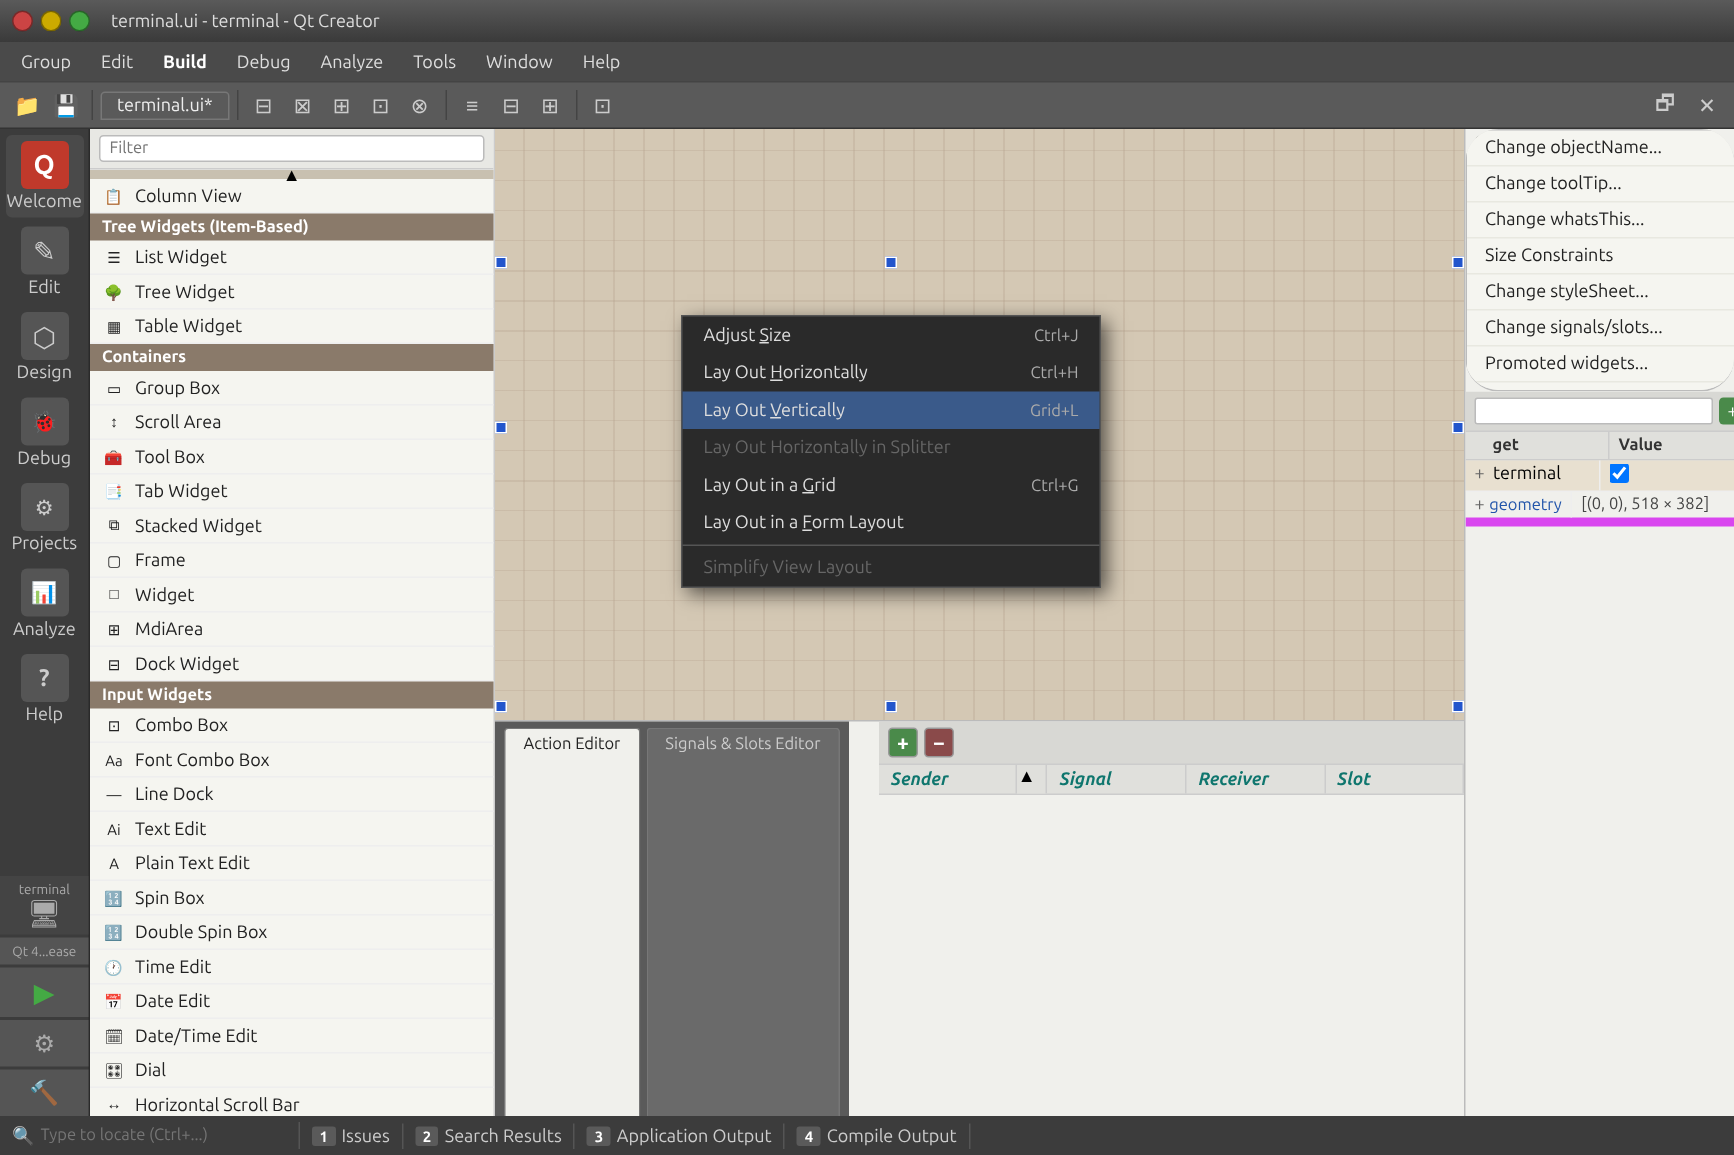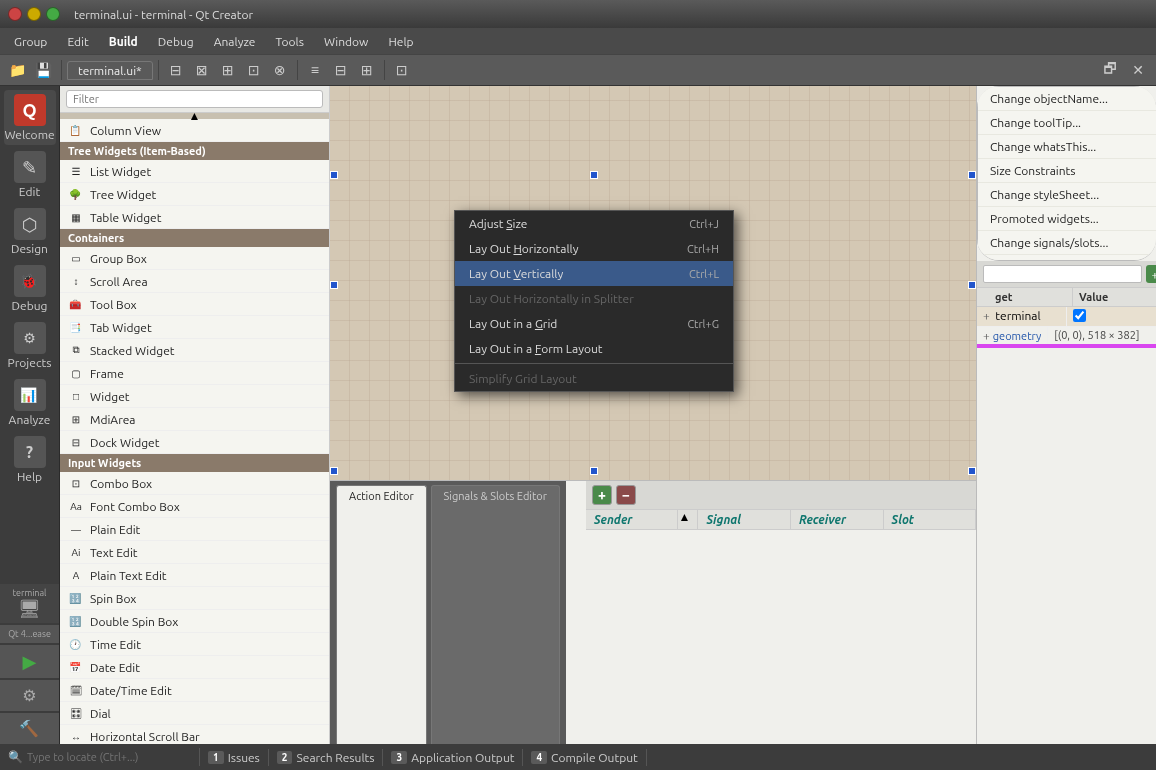--- a/index.html
+++ b/index.html
@@ -496,21 +496,21 @@
       <div class="widget-item">
         <div class="widget-icon">⊡</div>
         <span>Combo Box</span>
       </div>
       <div class="widget-item">
         <div class="widget-icon">Aa</div>
         <span>Font Combo Box</span>
       </div>
       <div class="widget-item">
         <div class="widget-icon">—</div>
-        <span>Plain Edit</span>
+        <span>Line Dock</span>
       </div>
       <div class="widget-item">
         <div class="widget-icon">Ai</div>
         <span>Text Edit</span>
       </div>
       <div class="widget-item">
         <div class="widget-icon">A</div>
         <span>Plain Text Edit</span>
       </div>
       <div class="widget-item">
@@ -625,22 +625,22 @@
         </div>
         <div class="obj-cell"></div>
       </div>
 
       <div style="position:absolute;top:0;left:0;width:180px;background:#f5f5f0;border:1px solid #bbb;box-shadow:2px 2px 6px rgba(0,0,0,0.3);z-index:50;">
         <div class="rctx-item">Change objectName...</div>
         <div class="rctx-item">Change toolTip...</div>
         <div class="rctx-item">Change whatsThis...</div>
         <div class="rctx-item">Size Constraints</div>
         <div class="rctx-item">Change styleSheet...</div>
+        <div class="rctx-item">Change signals/slots...</div>
         <div class="rctx-item">Promoted widgets...</div>
-        <div class="rctx-item">Change signals/slots...</div>
         <div class="rctx-item">Go to slot...</div>
 
       </div>
     </div>
 
     <div style="flex:1;display:flex;flex-direction:column;overflow:hidden;">
       <div style="padding:4px 6px;background:#d8d8d4;border-bottom:1px solid #ccc;display:flex;align-items:center;gap:4px;">
         <input type="text" style="flex: 1 1 0%; padding: 2px 4px; border: 1px solid rgb(187, 187, 187); border-radius: 2px; font-size: 11px;">
         <div style="display:flex;gap:2px;">
           <div style="background:#4a8a4a;color:white;width:18px;height:18px;border-radius:3px;cursor:pointer;display:flex;align-items:center;justify-content:center;font-size:12px;">+</div>
@@ -653,21 +653,21 @@
       </div>
       <div style="display:flex;background:#e8e0d0;border-bottom:1px solid #eee;">
         <div style="padding:2px 6px;font-size:11px;flex:1;border-right:1px solid #eee;">
           <span style="color:#666;margin-right:3px;">+</span>
           <span>terminal</span>
         </div>
         <div style="padding:2px 6px;font-size:11px;flex:1;color:#cc2222;">
           <input type="checkbox" checked="" style="margin-right: 2px;">
         </div>
       </div>
-      <div style="display:flex;background:#f0f0ec;border-bottom:4px solid #d946ef;">
+      <div style="display:flex;background:#f0f0ec;border-bottom:6px solid #d946ef;">
         <div style="padding:2px 6px;font-size:11px;flex:0 0 50px;border-right:1px solid #eee;color:#2255aa;">
           <span style="color:#666;margin-right:3px;">+</span>geometry
         </div>
         <div style="padding:2px 6px;font-size:11px;flex:1;color:#444;">[(0, 0), 518 × 382]</div>
       </div>
     </div>
   </div>
 
 </div>
 
@@ -675,37 +675,37 @@
   <div class="ctx-item">
     <span>Adjust <span class="underline">S</span>ize</span>
     <span class="ctx-shortcut">Ctrl+J</span>
   </div>
   <div class="ctx-item">
     <span>Lay Out <span class="underline">H</span>orizontally</span>
     <span class="ctx-shortcut">Ctrl+H</span>
   </div>
   <div class="ctx-item highlighted">
     <span>Lay Out <span class="underline">V</span>ertically</span>
-    <span class="ctx-shortcut">Ctrl+L</span>
+    <span class="ctx-shortcut">Grid+L</span>
   </div>
   <div class="ctx-item disabled">
     <span>Lay Out Horizontally in Splitter</span>
     <span class="ctx-shortcut"></span>
   </div>
   <div class="ctx-item">
     <span>Lay Out in a <span class="underline">G</span>rid</span>
     <span class="ctx-shortcut">Ctrl+G</span>
   </div>
   <div class="ctx-item">
     <span>Lay Out in a <span class="underline">F</span>orm Layout</span>
     <span class="ctx-shortcut"></span>
   </div>
   <div class="ctx-sep"></div>
   <div class="ctx-item disabled">
-    <span>Simplify Grid Layout</span>
+    <span>Simplify View Layout</span>
     <span class="ctx-shortcut"></span>
   </div>
 </div>
 
 <div class="status-bar">
   <div class="status-item" style="border-right:1px solid #555;width:200px;">
     <span style="color:#aaa;font-size:12px;">🔍</span>
     <input type="text" style="background: transparent; border: none; color: rgb(204, 204, 204); font-size: 11px; width: 150px; outline: none;" placeholder="Type to locate (Ctrl+...)">
   </div>
   <div class="status-item">

